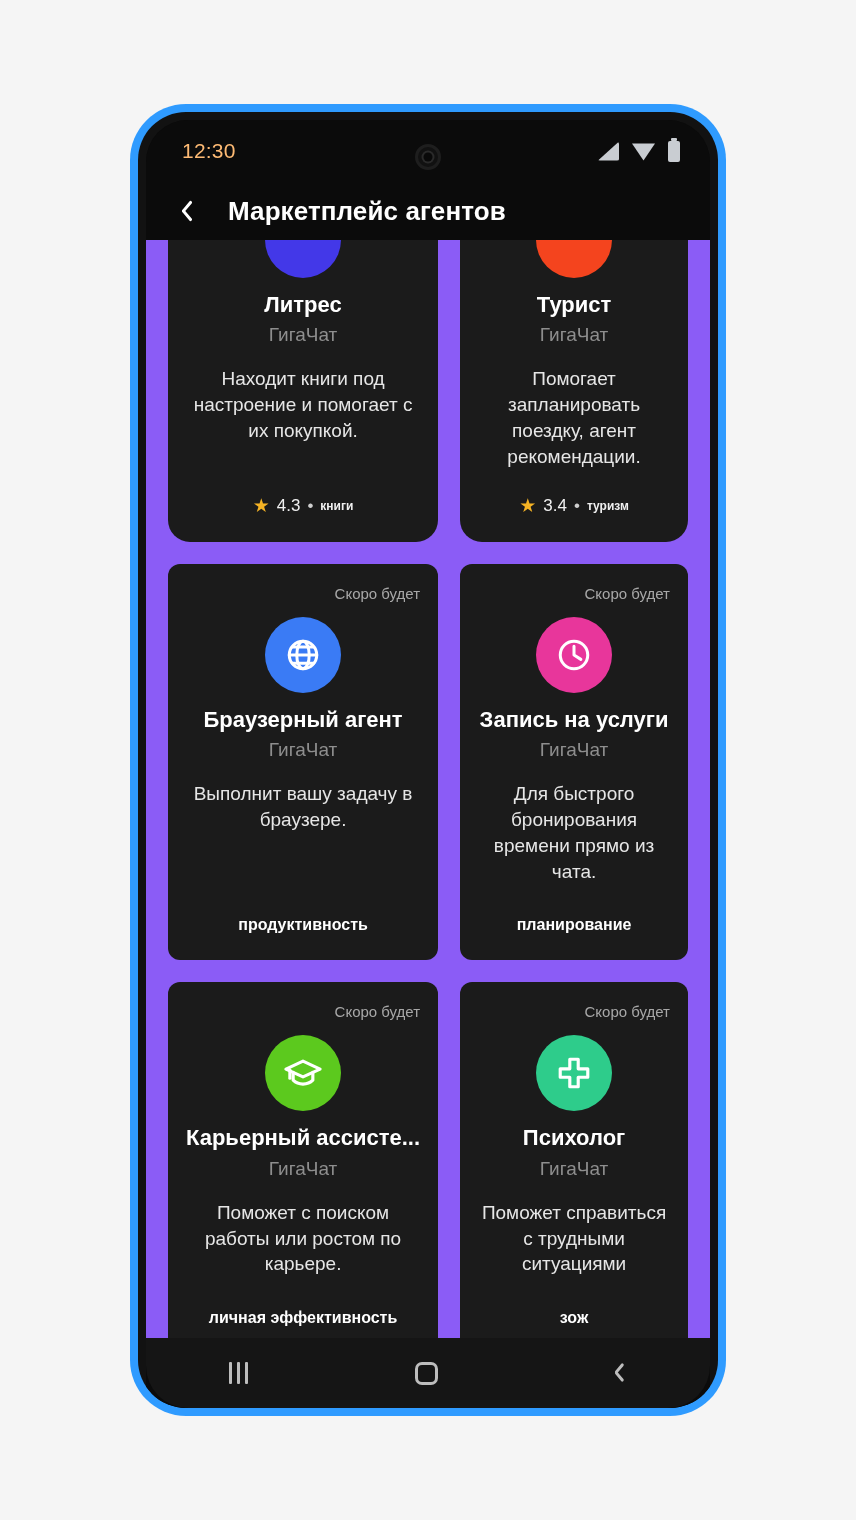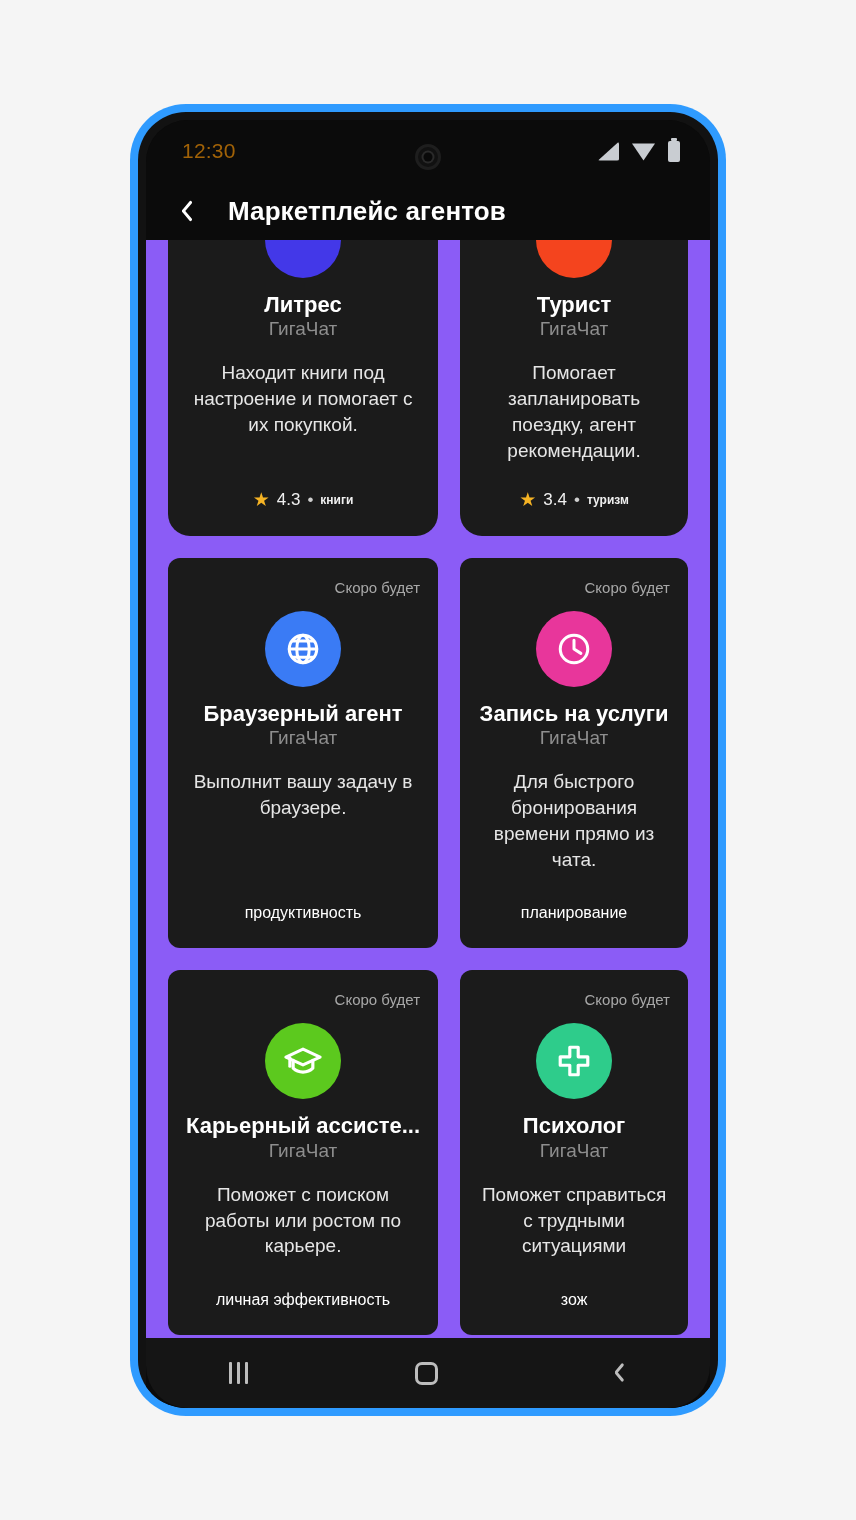--- a/index.html
+++ b/index.html
@@ -37,21 +37,21 @@
   }
 
   
   .status-bar{
     height:62px; flex:0 0 62px;
     display:flex; align-items:center; justify-content:space-between;
     padding:0 30px 0 36px;
     position:relative;
     background:#0B0B0B;
   }
-  .status-time{ color:#a16207; font-size:21px; letter-spacing:.2px; }
+  .status-time{ color:#fdba74; font-size:21px; letter-spacing:.2px; }
   .camera-hole{
     position:absolute; left:50%; top:24px; transform:translateX(-50%);
     width:26px; height:26px; border-radius:50%;
     background:#111; border:3px solid #1E1E1E;
   }
   .camera-hole::after{
     content:""; position:absolute; left:50%; top:50%;
     transform:translate(-50%,-50%);
     width:9px; height:9px; border-radius:50%; background:#090909;
     box-shadow:0 0 0 2px #2A2A2A;
@@ -134,37 +134,37 @@
   }
   .avatar-wrap{ margin-bottom:14px; }
 
   .card-name{
     color:#FFF; font-size:22px; font-weight:bold; text-align:center;
     line-height:1.2; white-space:nowrap; max-width:100%;
     overflow:hidden; text-overflow:ellipsis;
   }
   .card-vendor{
     color:#8E8E8E; font-size:19px; text-align:center;
-    margin-top:0;
+    margin-top:6px;
   }
   .card-desc{
     color:#E6E6E6; font-size:19px; line-height:1.36; text-align:center;
     margin-top:20px;
   }
   .card-meta{
     display:flex; align-items:center; justify-content:center; gap:7px;
     margin-top:auto; padding-top:26px;
     color:#F0F0F0; font-size:17px;
   }
   .star{ color:#F5B324; font-size:19px; line-height:1; }
   .meta-dot{ color:#CFCFCF; }
   .meta-cat{ font-weight:bold; font-size:12px; }
   .card-tag{
     margin-top:auto; padding-top:32px;
-    color:#FFFFFF; font-size:16px; font-weight:normal; text-align:center;
+    color:#FFFFFF; font-size:16px; font-weight:bold; text-align:center;
   }
 
   
   .nav-bar{
     height:70px; flex:0 0 70px;
     background:#151515;
     display:flex; align-items:center; justify-content:space-around;
     border-radius:0 0 42px 42px;
   }
   .nav-recent{ display:flex; gap:5px; }

